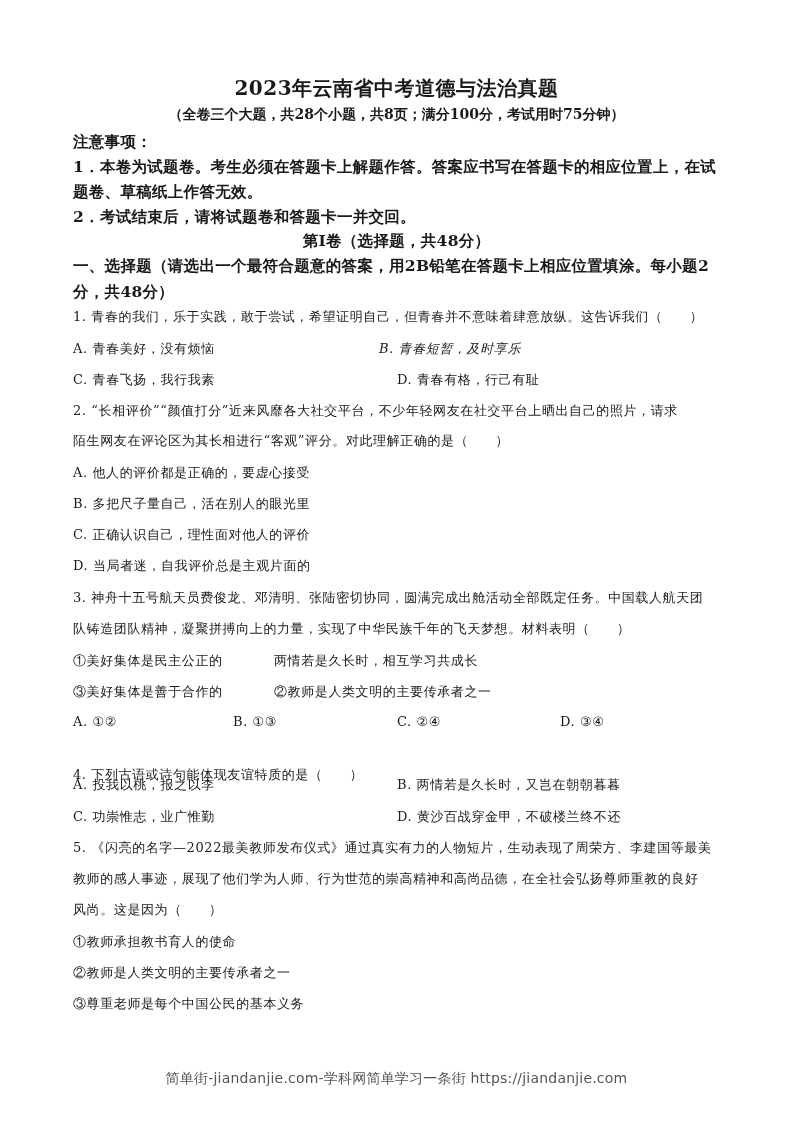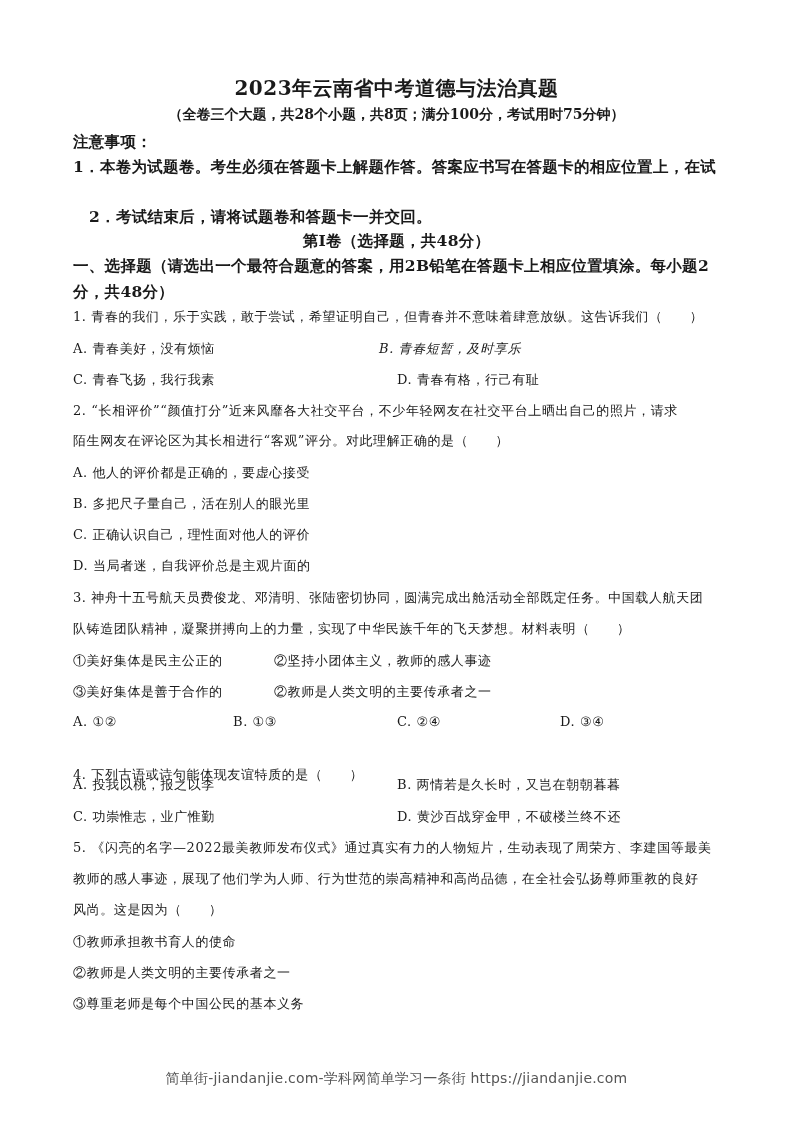--- a/index.html
+++ b/index.html
@@ -19,21 +19,22 @@
 </head>
 <body>
 
 <div class="page">
 
   <div class="abs title">2023年云南省中考道德与法治真题</div>
   <div class="abs subtitle">（全卷三个大题，共28个小题，共8页；满分100分，考试用时75分钟）</div>
 
   <div class="abs bold16" style="left:73px; top:132px;">注意事项：</div>
   <div class="abs bold16" style="left:73px; top:157px;">1．本卷为试题卷。考生必须在答题卡上解题作答。答案应书写在答题卡的相应位置上，在试</div>
-  <div class="abs bold16" style="left:73px; top:207px;margin-left:16px;">2．考试结束后，请将试题卷和答题卡一并交回。</div>
+  <div class="abs bold16" style="left:73px; top:182px;">题卷、草稿纸上作答无效。</div>
+  <div class="abs bold16" style="left:73px; top:207px;">2．考试结束后，请将试题卷和答题卡一并交回。</div>
 
   <div class="abs bold16 center" style="top:231px;">第Ⅰ卷（选择题，共48分）</div>
   <div class="abs bold16" style="left:73px; top:256px;">一、选择题（请选出一个最符合题意的答案，用2B铅笔在答题卡上相应位置填涂。每小题2</div>
   <div class="abs bold16" style="left:73px; top:282px;">分，共48分）</div>
 
   <div class="abs q" style="left:73px; top:308px;">1. 青春的我们，乐于实践，敢于尝试，希望证明自己，但青春并不意味着肆意放纵。这告诉我们（　　）</div>
   <div class="abs opt" style="left:73px; top:340px;">A. 青春美好，没有烦恼</div>
   <div class="abs opt" style="left:379px; top:340px;font-style:italic;">B. 青春短暂，及时享乐</div>
   <div class="abs opt" style="left:73px; top:371px;">C. 青春飞扬，我行我素</div>
   <div class="abs opt" style="left:397px; top:371px;text-align:right;">D. 青春有格，行己有耻</div>
@@ -41,21 +42,21 @@
   <div class="abs q" style="left:73px; top:402px;">2. “长相评价”“颜值打分”近来风靡各大社交平台，不少年轻网友在社交平台上晒出自己的照片，请求</div>
   <div class="abs q" style="left:73px; top:432px;">陌生网友在评论区为其长相进行“客观”评分。对此理解正确的是（　　）</div>
   <div class="abs opt" style="left:73px; top:464px;">A. 他人的评价都是正确的，要虚心接受</div>
   <div class="abs opt" style="left:73px; top:495px;">B. 多把尺子量自己，活在别人的眼光里</div>
   <div class="abs opt" style="left:73px; top:526px;">C. 正确认识自己，理性面对他人的评价</div>
   <div class="abs opt" style="left:73px; top:557px;">D. 当局者迷，自我评价总是主观片面的</div>
 
   <div class="abs q" style="left:73px; top:589px;">3. 神舟十五号航天员费俊龙、邓清明、张陆密切协同，圆满完成出舱活动全部既定任务。中国载人航天团</div>
   <div class="abs q" style="left:73px; top:620px;">队铸造团队精神，凝聚拼搏向上的力量，实现了中华民族千年的飞天梦想。材料表明（　　）</div>
   <div class="abs opt" style="left:73px; top:652px;">①美好集体是民主公正的</div>
-  <div class="abs opt" style="left:274px; top:652px;">②坚持小团体主义，教师的感人事迹</div>
+  <div class="abs opt" style="left:274px; top:652px;">两情若是久长时，相互学习共成长</div>
   <div class="abs opt" style="left:73px; top:683px;">③美好集体是善于合作的</div>
   <div class="abs opt" style="left:274px; top:683px;">②教师是人类文明的主要传承者之一</div>
   <div class="abs opt" style="left:73px; top:714px;">A. ①②</div>
   <div class="abs opt" style="left:233px; top:714px;">B. ①③</div>
   <div class="abs opt" style="left:397px; top:714px;">C. ②④</div>
   <div class="abs opt" style="left:560px; top:714px;">D. ③④</div>
 
   <div class="abs q" style="left:73px; top:745px;margin-top:21px;">4. 下列古语或诗句能体现友谊特质的是（　　）</div>
   <div class="abs opt" style="left:73px; top:776px;">A. 投我以桃，报之以李</div>
   <div class="abs opt" style="left:397px; top:776px;">B. 两情若是久长时，又岂在朝朝暮暮</div>

